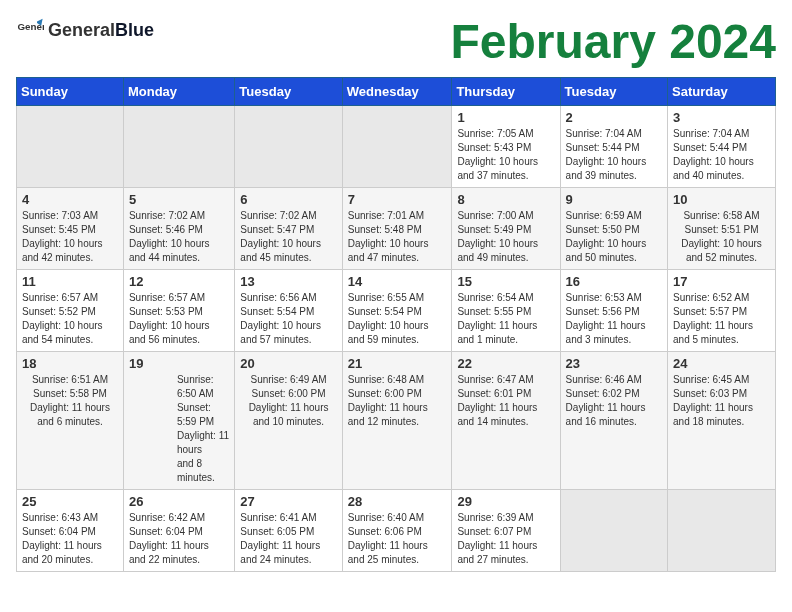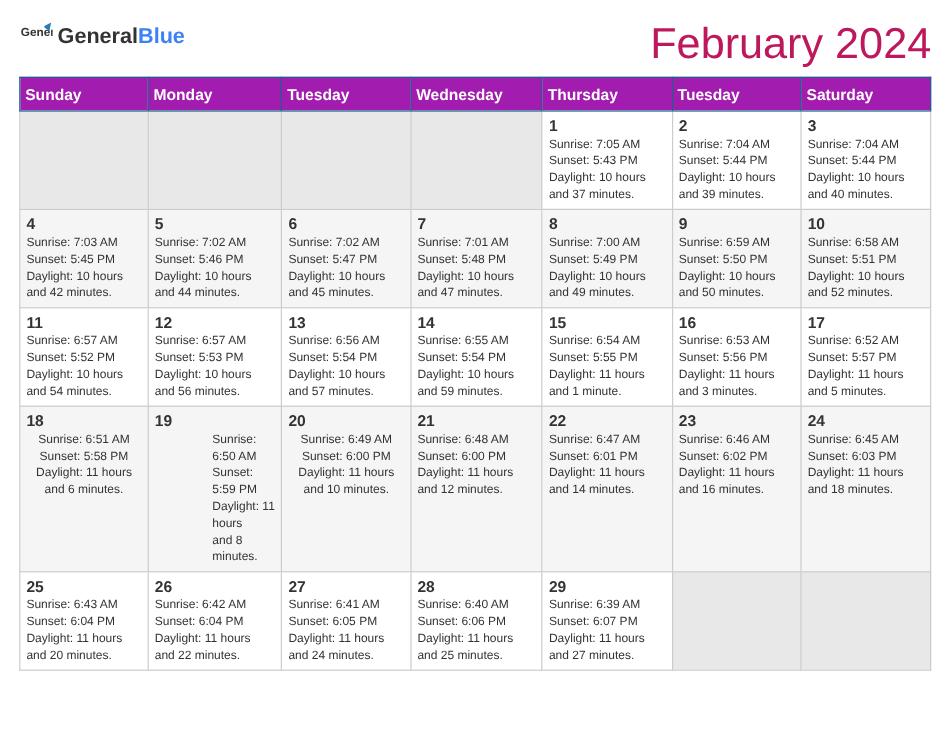--- a/index.html
+++ b/index.html
@@ -22,46 +22,46 @@
       gap: 4px;
     }
     .logo-text-general {
       font-size: 18px;
       font-weight: bold;
       color: #333;
     }
     .logo-text-blue {
       font-size: 18px;
       font-weight: bold;
-      color: #3b82f6;
+      color: #0f172a;
     }
     .logo-icon {
       width: 28px;
       height: 28px;
     }
     .title-area {
       text-align: right;
     }
     .month-title {
-      font-size: 36px;
-      font-weight: normal;
-      color: #be185d;
+      font-size: 48px;
+      font-weight: bold;
+      color: #15803d;
       line-height: 1.1;
     }
     .location {
       font-size: 15px;
       color: #444;
     }
     .calendar {
       width: 100%;
       border-collapse: collapse;
       border: 1px solid #ccc;
     }
     .calendar th {
-      background-color: #a21caf;
+      background-color: #1d4ed8;
       color: #fff;
       font-size: 13px;
       font-weight: bold;
       padding: 6px 4px;
       text-align: left;
       border: 1px solid #1d6090;
     }
     .calendar td {
       vertical-align: top;
       border: 1px solid #ccc;
@@ -192,21 +192,21 @@
         </td>
         <td>
           <span class="day-number">9</span>
           <div class="day-info" style="white-space: pre-line;">Sunrise: 6:59 AM
 Sunset: 5:50 PM
 Daylight: 10 hours
 and 50 minutes.</div>
         </td>
         <td>
           <span class="day-number">10</span>
-          <div class="day-info" style="white-space: pre-line;">Sunrise: 6:58 AM
+          <div class="day-info" style="white-space: pre-line; text-align: center;">Sunrise: 6:58 AM
 Sunset: 5:51 PM
 Daylight: 10 hours
 and 52 minutes.</div>
         </td>
       </tr>
       <tr>
         <td>
           <span class="day-number">11</span>
           <div class="day-info" style="white-space: pre-line;">Sunrise: 6:57 AM
 Sunset: 5:52 PM

